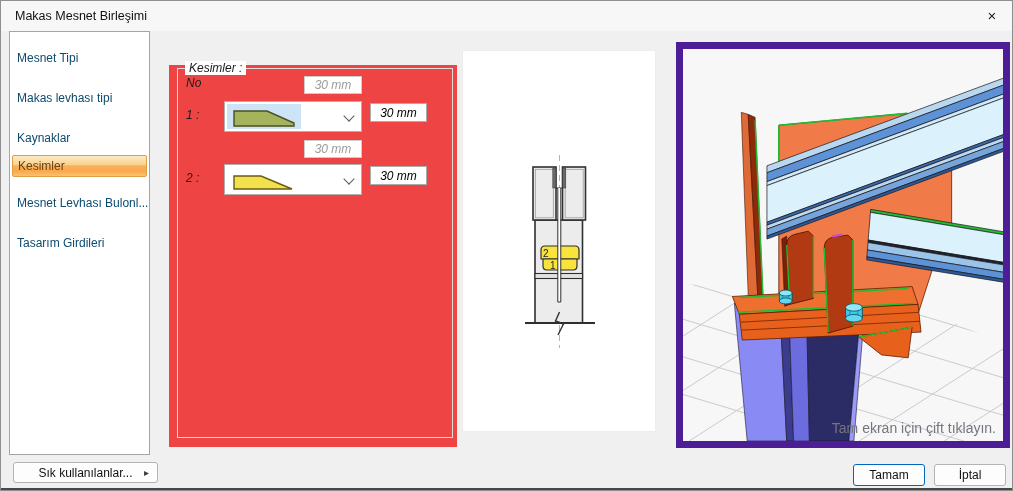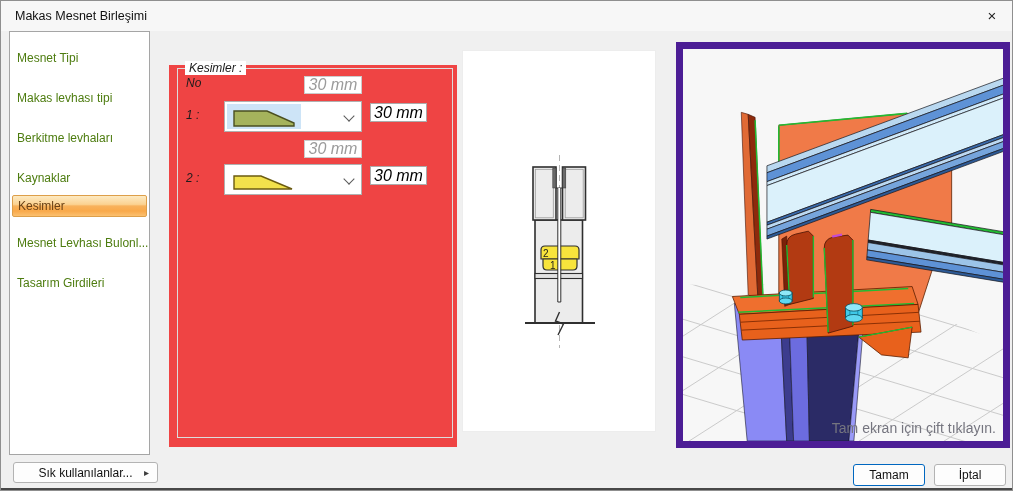--- a/index.html
+++ b/index.html
@@ -2,28 +2,28 @@
 <html><head>
 <meta charset="utf-8">
 <style>
   html,body{margin:0;padding:0;background:#d8d8d8;font-family:"Liberation Sans",sans-serif;}
   .dialog{position:relative;width:1013px;height:491px;background:#f0f0f0;border:1px solid #8f8f8f;box-sizing:border-box;overflow:hidden;padding-left:33px;}
   .titlebar{position:absolute;left:0;top:0;width:100%;height:30px;background:#f7f7f7;}
   .title{position:absolute;left:14px;top:8px;font-size:12.5px;color:#111;}
   .close-btn{position:absolute;right:8px;top:4px;width:24px;height:22px;text-align:center;line-height:22px;font-size:15px;color:#222;cursor:pointer;}
   .sidebar{position:absolute;left:8px;top:30px;width:141px;height:424px;background:#fff;border:1px solid #a5a5a5;box-sizing:border-box;}
   .side-list{margin-top:7px;}
-  .side-item{height:27px;line-height:27px;padding-left:7px;font-size:12px;color:#4d7c0f;margin-top:13px;}
+  .side-item{height:27px;line-height:27px;padding-left:7px;font-size:12px;color:#0c4a6e;margin-top:13px;}
   .side-item.selected{height:20px;line-height:20px;margin:3px 2px;padding-left:5px;border:1px solid #dd9f4a;border-radius:2px;
      background:linear-gradient(180deg,#fdeac2 0%,#fbd291 42%,#f8b25c 50%,#f9a94a 75%,#fbc070 100%);color:#6b4216;}
   .main-white{position:absolute;left:168px;top:64px;width:288px;height:382px;background:#ef4444;font-style:italic;}
   .groupbox{position:absolute;left:8px;top:3px;width:276px;height:370px;border:1px solid #dcdcdc;box-sizing:border-box;}
   .group-label{position:absolute;top:-8px;left:7px;background:#fff;padding:0 4px;font-size:12px;color:#1c1c1c;}
   .no-label{position:absolute;left:8px;top:7px;font-size:12px;color:#1c1c1c;}
-  .val-box{position:absolute;width:57px;height:19px;border:1px solid #ababab;background:#fff;display:flex;align-items:center;justify-content:center;font-size:16px;color:#000;box-sizing:border-box;}
+  .val-box{position:absolute;width:57px;height:19px;border:1px solid #ababab;background:#fff;display:flex;align-items:center;justify-content:center;font-size:12px;color:#000;box-sizing:border-box;}
   .val-box.disabled{border-color:#cbcbcb;color:#9b9b9b;width:58px;height:18px;}
   .row-label{position:absolute;left:8px;font-size:12px;color:#1c1c1c;}
   .combo{position:absolute;left:46px;width:138px;height:31px;border:1px solid #b0b0b0;background:#fff;box-sizing:border-box;cursor:default;}
   .swatch{position:absolute;left:2px;top:2px;bottom:2px;width:74px;display:flex;align-items:center;justify-content:center;}
   .swatch.hl{background:#cde4f7;}
   .chev{position:absolute;right:8px;top:10px;width:7px;height:7px;border-right:1.4px solid #5a5a5a;border-bottom:1.4px solid #5a5a5a;transform:rotate(45deg);}
   .diagram-panel{position:absolute;left:461px;top:49px;width:194px;height:382px;background:#fff;border:1px solid #ededed;box-sizing:border-box;}
   .view3d{position:absolute;left:675px;top:41px;width:320px;height:392px;border:7px solid #4c1d95;background:#f7f7f7;box-sizing:content-box;overflow:hidden;}
   .hint3d{position:absolute;right:7px;bottom:5px;font-size:14px;color:#75757f;}
   .btn{position:absolute;border:1px solid #b3b3b3;border-radius:3px;background:#fdfdfd;font-size:12px;color:#111;display:flex;align-items:center;justify-content:center;cursor:pointer;box-sizing:border-box;}
@@ -40,21 +40,20 @@
 
   <div class="titlebar">
     <span class="title">Makas Mesnet Birleşimi</span>
     <span class="close-btn">×</span>
   </div>
 
   <div class="sidebar">
     <div class="side-list">
       <div class="side-item">Mesnet Tipi</div>
       <div class="side-item">Makas levhası tipi</div>
-      <div class="side-item">Berkitme levhaları</div>
       <div class="side-item">Kaynaklar</div>
       <div class="side-item selected">Kesimler</div>
       <div class="side-item">Mesnet Levhası Bulonl...</div>
       <div class="side-item">Tasarım Girdileri</div>
     </div>
   </div>
 
   <div class="main-white">
     <div class="groupbox">
       <span class="group-label">Kesimler :</span>

